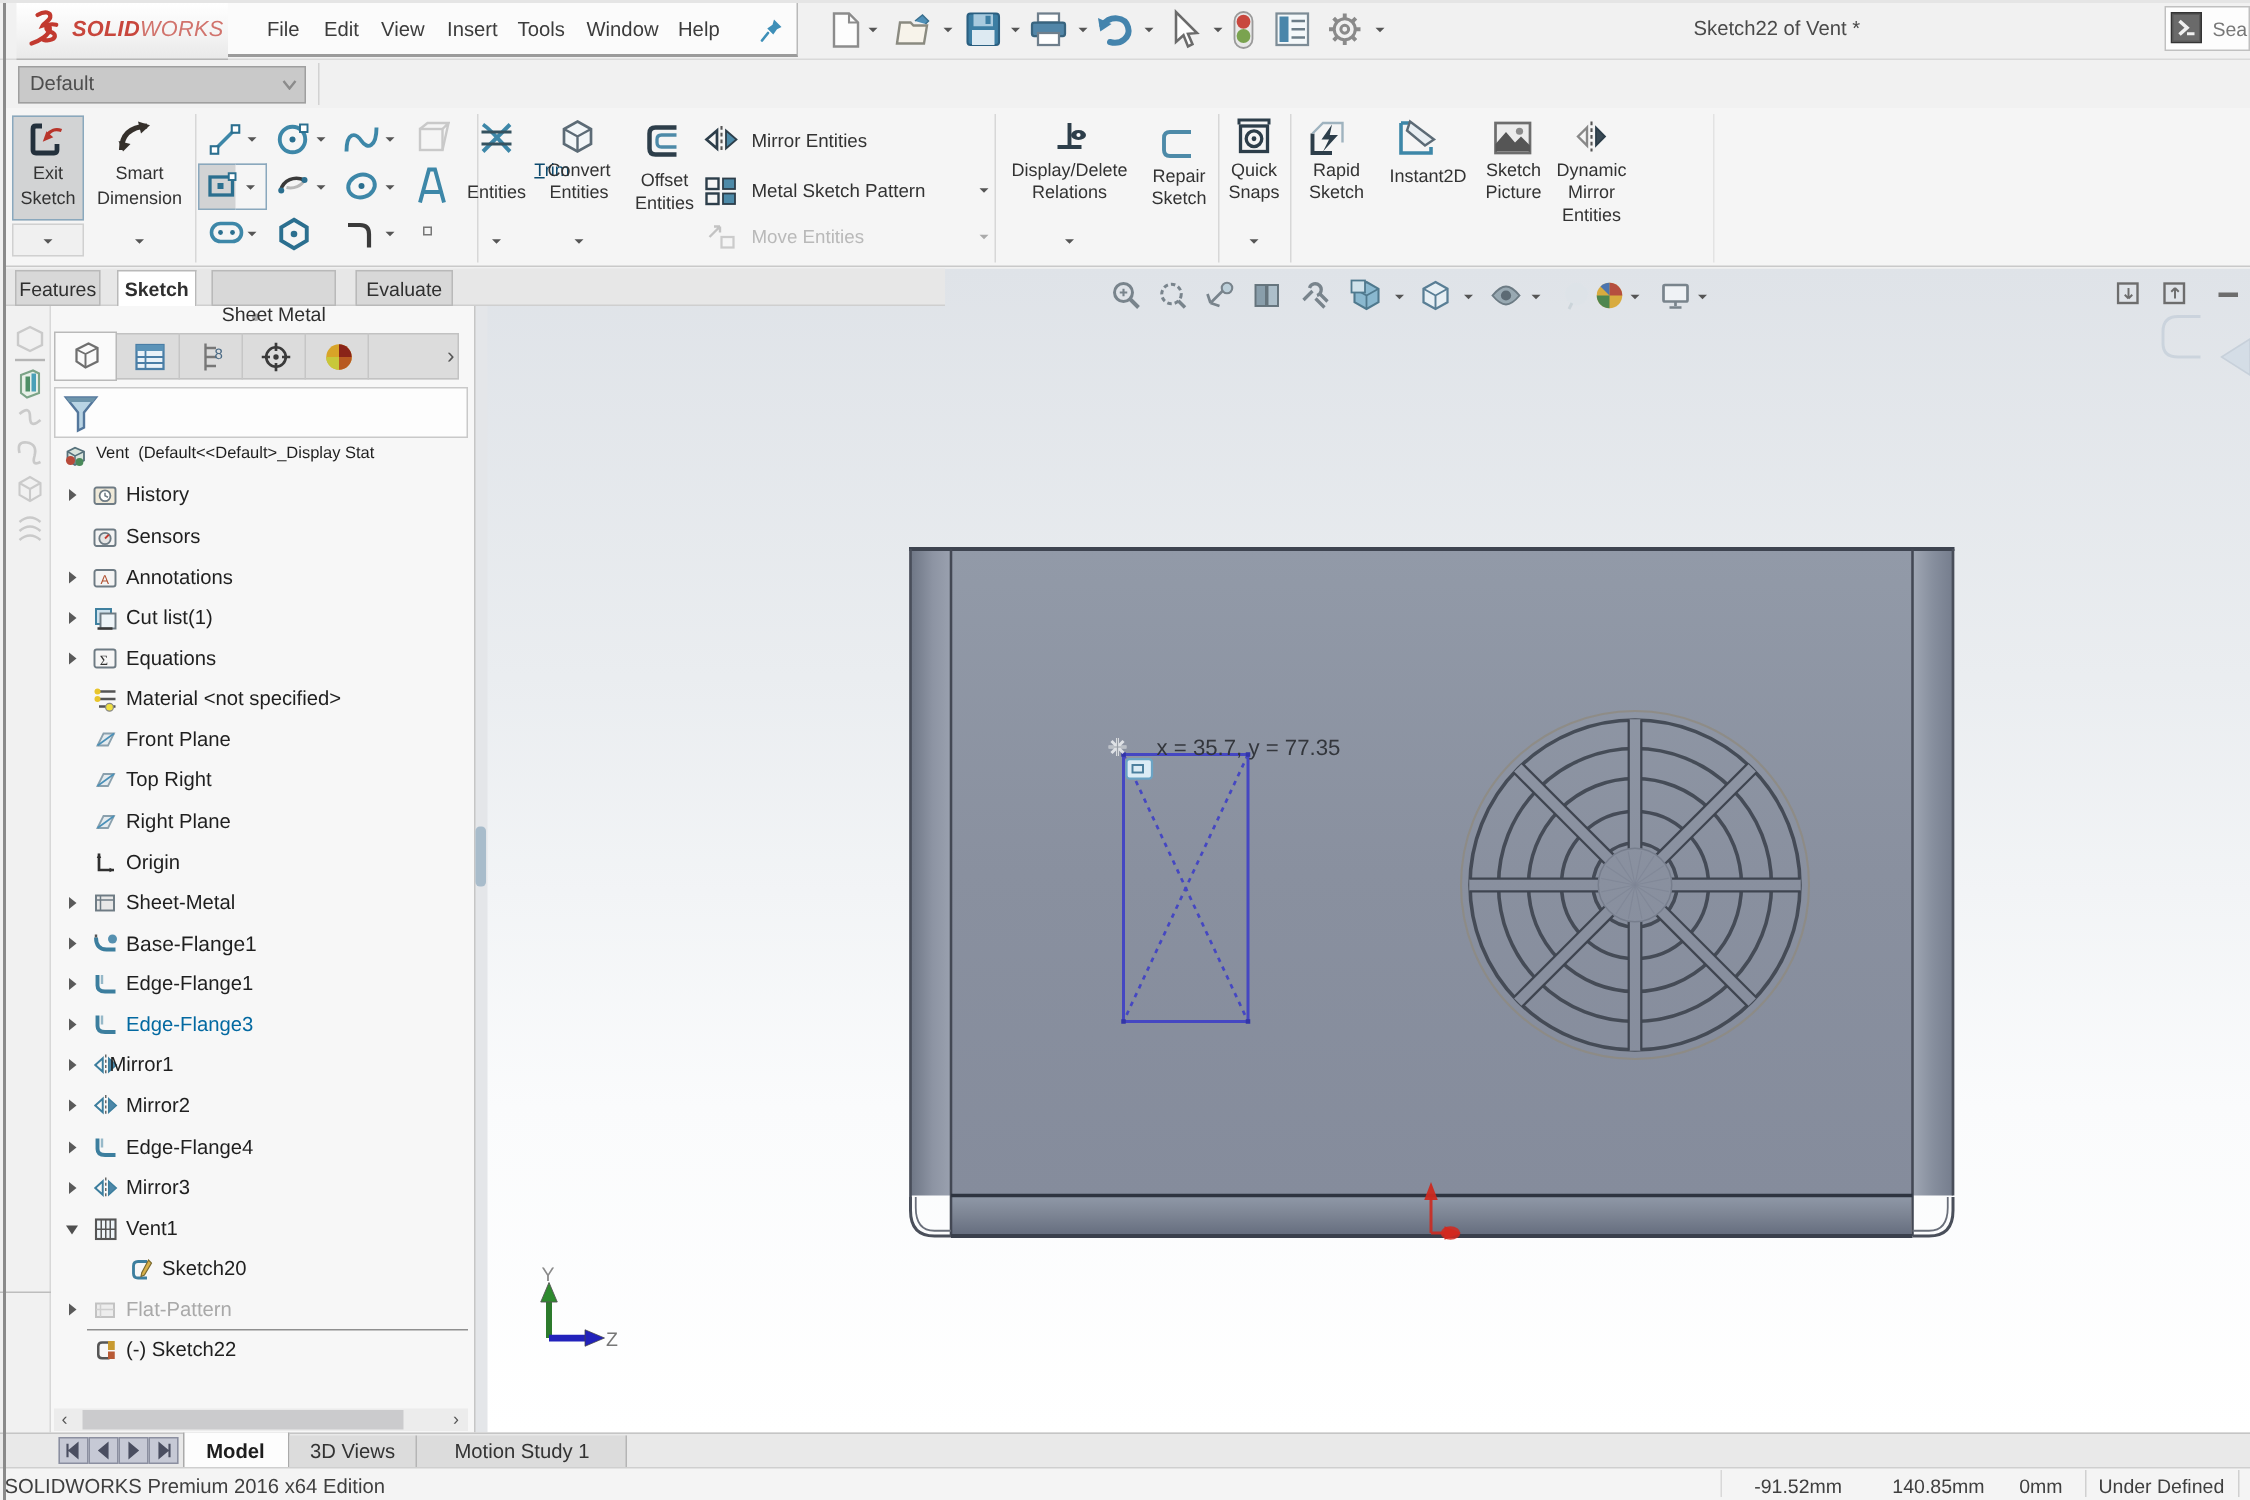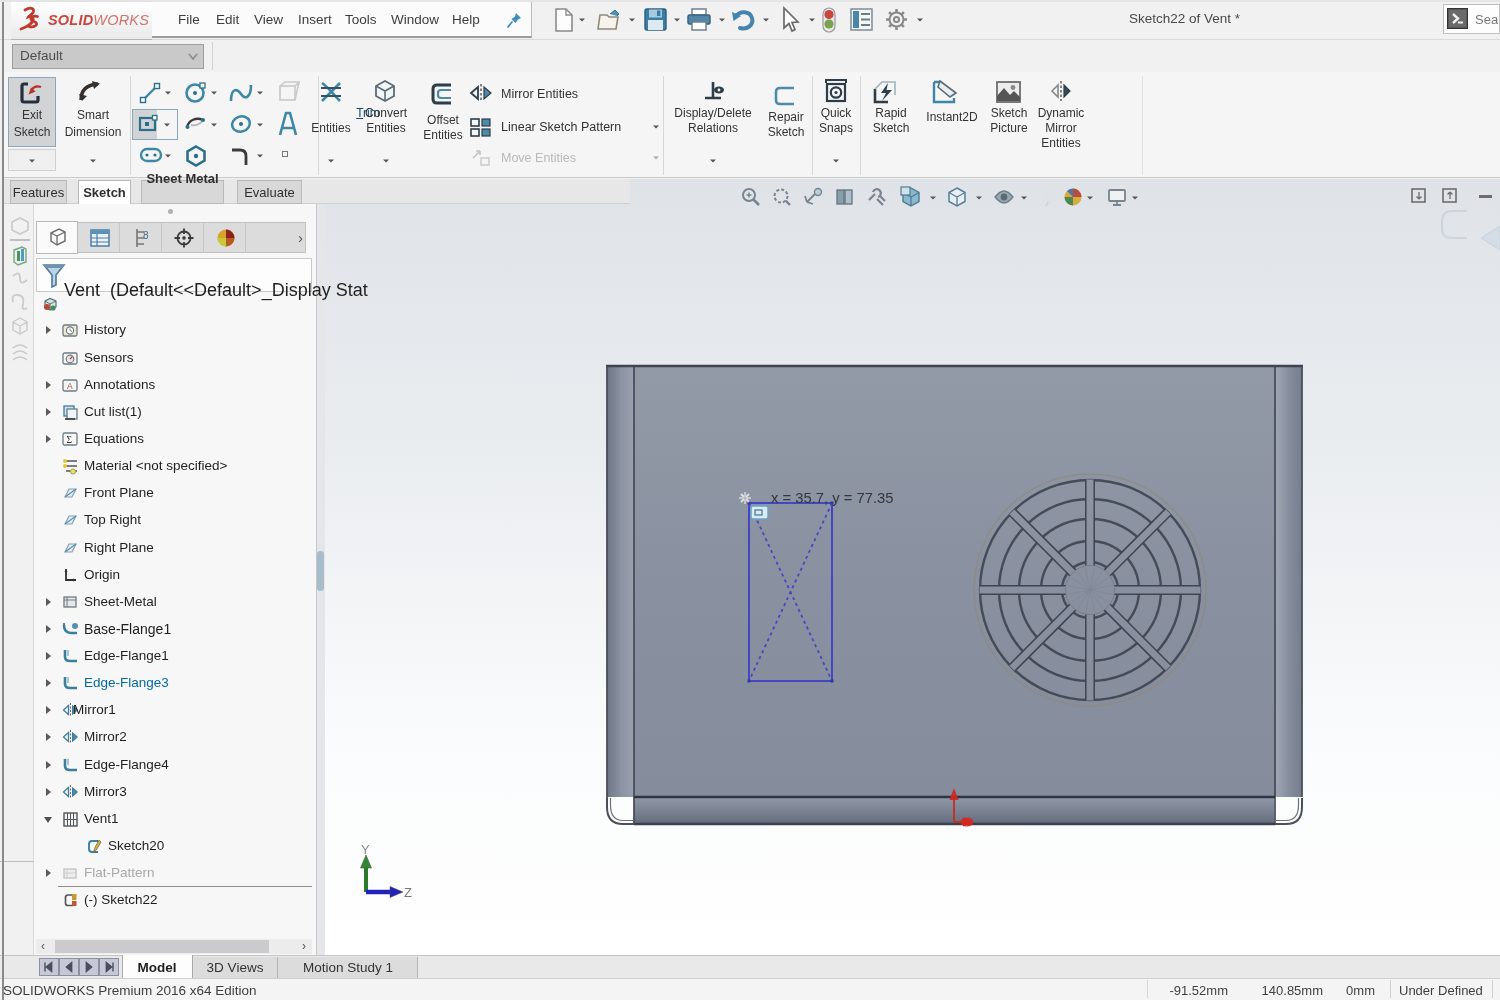--- a/index.html
+++ b/index.html
@@ -243,21 +243,21 @@
 <path d="M10 4 L3 10 L10 16 Z" fill="none" stroke="#2d3e4a" stroke-width="1.8"></path>
 <path d="M16 4 L23 10 L16 16 Z" fill="#4d8aa8" stroke="#2d3e4a" stroke-width="1.2"></path>
 </svg>
 <div class="txt" style="left:501px;top:87px;font-size:12.5px;color:#333;">Mirror Entities</div>
 <svg class="abs" style="left:468px;top:116px;" width="26" height="22" viewBox="0 0 26 22">
 <rect x="3" y="3" width="8" height="7" fill="none" stroke="#2d3e4a" stroke-width="1.6"></rect>
 <rect x="14" y="3" width="8" height="7" fill="#4d8aa8" stroke="#2d3e4a" stroke-width="1.2"></rect>
 <rect x="3" y="13" width="8" height="7" fill="none" stroke="#2d3e4a" stroke-width="1.6"></rect>
 <rect x="14" y="13" width="8" height="7" fill="#4d8aa8" stroke="#2d3e4a" stroke-width="1.2"></rect>
 </svg>
-<div class="txt" style="left:501px;top:120px;font-size:12.5px;color:#333;">Linear Sketch Pattern</div>
+<div class="txt" style="left:501px;top:120px;font-size:12.5px;color:#333;">Metal Sketch Pattern</div>
 <svg class="abs" style="left:652px;top:124px;" width="8" height="6" viewBox="0 0 8 6">
     <path d="M1 1.5 L4 4.5 L7 1.5 Z" fill="#555"></path>
   </svg>
 <svg class="abs" style="left:470px;top:150px;" width="22" height="18" viewBox="0 0 22 18" opacity="0.45">
 <path d="M3 8 L10 1 M10 1 L10 5 M10 1 L6 1" stroke="#888" stroke-width="1.6" fill="none"></path>
 <rect x="11" y="8" width="8" height="7" fill="none" stroke="#999" stroke-width="1.5"></rect>
 </svg>
 <div class="txt" style="left:501px;top:151px;font-size:12.5px;color:#b9b9b9;">Move Entities</div>
 <svg class="abs" style="left:652px;top:155px;" width="8" height="6" viewBox="0 0 8 6">
     <path d="M1 1.5 L4 4.5 L7 1.5 Z" fill="#aaa"></path>
@@ -524,21 +524,21 @@
     <rect x="1" y="1" width="13" height="13" fill="none" stroke="#6d6d6d" stroke-width="1.6"></rect>
     <path d="M8 11 L8 4 M8 4 L5.5 6.5 M8 4 L10.5 6.5" stroke="#6d6d6d" stroke-width="1.3" fill="none"></path>
   </svg>
 <div class="abs" style="left:1479px;top:195px;width:13px;height:3px;background:#6d6d6d;z-index:6;"></div>
 <div class="abs" style="left:4px;top:179px;width:626px;height:25px;background:#e7e7e7;border-bottom:1px solid #cfcfcf;z-index:5;"></div>
 <div class="abs" style="left:10px;top:180px;width:57px;height:24px;background:#d8d8d8;border:1px solid #b9b9b9;z-index:5;"></div>
 <div class="txt" style="left:38.5px;top:185px;font-size:13px;font-weight:normal;color:#2f2f2f;transform:translateX(-50%);z-index:6;">Features</div>
 <div class="abs" style="left:78px;top:180px;width:53px;height:24px;background:#ffffff;border:1px solid #b9b9b9;border-bottom:none;z-index:5;"></div>
 <div class="txt" style="left:104.5px;top:185px;font-size:13px;font-weight:bold;color:#2f2f2f;transform:translateX(-50%);z-index:6;">Sketch</div>
 <div class="abs" style="left:141px;top:180px;width:83px;height:24px;background:#d8d8d8;border:1px solid #b9b9b9;z-index:5;"></div>
-<div class="txt" style="left:182.5px;top:171px;font-size:13px;font-weight:bold;color:#2f2f2f;transform:translateX(-50%);z-index:6;">Sheet Metal</div>
+<div class="txt" style="left:182.5px;top:202px;font-size:13px;font-weight:normal;color:#2f2f2f;transform:translateX(-50%);z-index:6;">Sheet Metal</div>
 <div class="abs" style="left:237px;top:180px;width:65px;height:24px;background:#d8d8d8;border:1px solid #b9b9b9;z-index:5;"></div>
 <div class="txt" style="left:269.5px;top:185px;font-size:13px;font-weight:normal;color:#2f2f2f;transform:translateX(-50%);z-index:6;">Evaluate</div>
 <div class="abs" style="left:4px;top:204px;width:312px;height:751px;background:#f7f7f7;z-index:4;"></div>
 <div class="abs" style="left:316px;top:204px;width:9px;height:751px;background:#e4e6e9;border-left:1px solid #c6c6c6;z-index:4;"></div>
 <div class="abs" style="left:317px;top:551px;width:7px;height:40px;background:#a8bccb;border-radius:3px;z-index:5;"></div>
 <div class="abs" style="left:168px;top:209px;width:5px;height:5px;border-radius:50%;background:#b0b0b0;z-index:5;"></div>
 <div class="abs" style="left:4px;top:204px;width:30px;height:751px;background:#f1f1f1;border-right:1px solid #d8d8d8;z-index:5;"></div>
 <svg class="abs" style="left:8px;top:214px;z-index:6;" width="24" height="160" viewBox="0 0 24 160">
 <path d="M12 4 L20 8 L20 16 L12 20 L4 16 L4 8 Z" fill="none" stroke="#cacaca" stroke-width="1.6"></path>
 <line x1="2" y1="26" x2="22" y2="26" stroke="#b5b5b5" stroke-width="1.6"></line>
@@ -585,21 +585,21 @@
 <svg class="abs" style="left:42px;top:263px;z-index:6;" width="24" height="26" viewBox="0 0 24 26">
 <path d="M2 2 L22 2 L14 12 L14 22 L10 24 L10 12 Z" fill="#b9d4e4" stroke="#54779c" stroke-width="1.6"></path>
 <path d="M2 2 L22 2 L20 5 L4 5 Z" fill="#6d94ab"></path>
 </svg>
 <svg class="abs" style="left:42px;top:296px;z-index:6;" width="17" height="17" viewBox="0 0 17 17">
     <path d="M3 5 L8 2.5 L14 5 L14 11 L8 14 L3 11 Z" fill="#d8e4dc" stroke="#55707a" stroke-width="1.2"></path>
     <path d="M3 5 L8 8 L14 5 M8 8 L8 14" fill="none" stroke="#55707a" stroke-width="1"></path>
     <circle cx="5" cy="11" r="3" fill="#b84a3a"></circle>
     <circle cx="11" cy="12" r="2.6" fill="#4a8a5a"></circle>
   </svg>
-<div class="txt" style="left:64px;top:280px;font-size:18px;color:#1f1f1f;z-index:6;">Vent&nbsp;&nbsp;(Default&lt;&lt;Default&gt;_Display Stat</div>
+<div class="txt" style="left:64px;top:296px;font-size:11px;color:#1f1f1f;z-index:6;">Vent&nbsp;&nbsp;(Default&lt;&lt;Default&gt;_Display Stat</div>
 <svg class="abs" style="left:45px;top:325px;z-index:6;" width="7" height="10" viewBox="0 0 7 10">
     <path d="M1 1 L6 5 L1 9 Z" fill="#5a5a5a"></path>
   </svg>
 <svg class="abs" style="left:62px;top:322px;z-index:6;" width="17" height="17" viewBox="0 0 17 17">
     <rect x="1" y="3" width="14" height="11" rx="1.5" fill="#efe9d8" stroke="#6e7b84" stroke-width="1.3"></rect>
     <circle cx="8" cy="8.5" r="3.6" fill="#fff" stroke="#6e7b84" stroke-width="1.2"></circle>
     <path d="M8 6.5 V8.5 L10 9.5" stroke="#6e7b84" stroke-width="1" fill="none"></path>
   </svg>
 <div class="txt" style="left:84px;top:322px;font-size:13.5px;color:#1f1f1f;z-index:6;">History</div>
 <svg class="abs" style="left:62px;top:350px;z-index:6;" width="17" height="17" viewBox="0 0 17 17">

